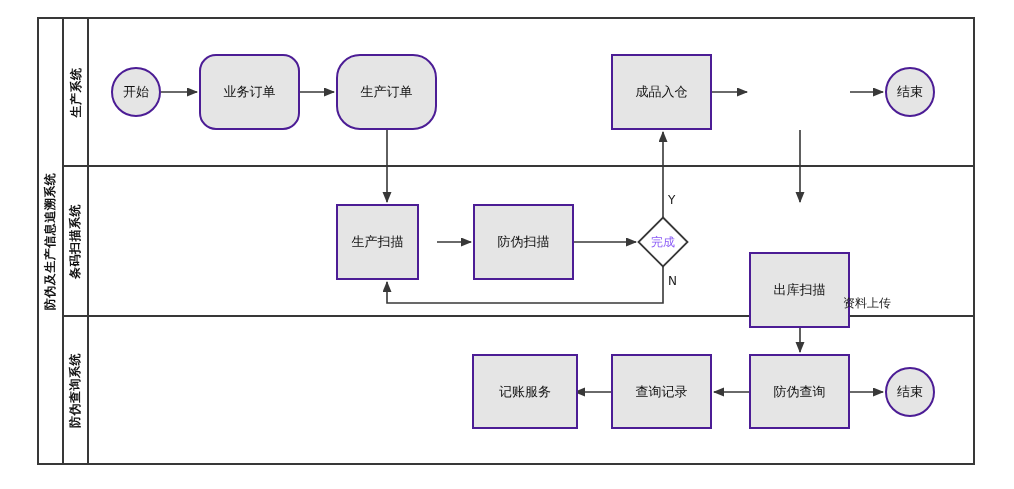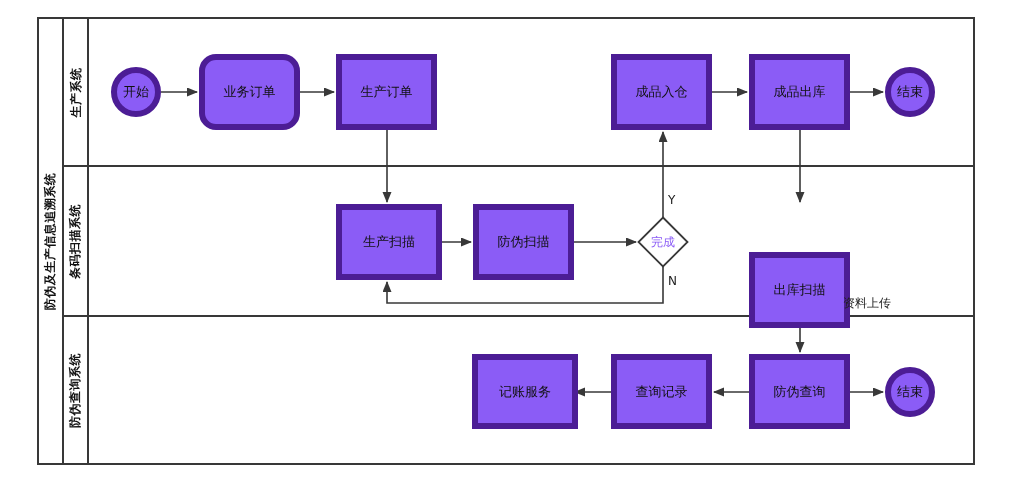--- a/index.html
+++ b/index.html
@@ -24,22 +24,22 @@
     width:25px; flex:0 0 25px; border-right:2px solid #383838; box-sizing:border-box;
     display:flex; align-items:center; justify-content:center;
   }
   .lane-body { flex:1 1 auto; }
   .vtext {
     transform:rotate(-90deg); white-space:nowrap;
     font-size:12px; font-weight:bold; color:#111; letter-spacing:0.5px;
   }
   
   .node {
-    position:absolute; box-sizing:border-box; background:#8b5cf6;
-    border:6px solid #4c1d95; display:flex; align-items:center; justify-content:center;
+    position:absolute; box-sizing:border-box; background:#e5e5e5;
+    border:2px solid #4c1d95; display:flex; align-items:center; justify-content:center;
     font-size:13px; color:#111; text-align:center; z-index:3;
   }
   .circle { border-radius:50%; font-size:13px; }
   .diamond-wrap { position:absolute; z-index:3; }
   .diamond-wrap svg { display:block; }
   .diamond-label {
     position:absolute; left:0; top:0; width:100%; height:100%;
     display:flex; align-items:center; justify-content:center; font-size:12px; color:#8b5cf6;
   }
   
@@ -102,26 +102,25 @@
       <path d="M850 392 L883 392" marker-end="url(#arr)"></path>
     </g>
   </svg>
 
   <div class="edge-label" style="left:668px; top:193px;">Y</div>
   <div class="edge-label" style="left:668px; top:274px;">N</div>
   <div class="edge-label" style="left:807px; top:295px;margin-left:36px;">资料上传</div>
 
   <div class="node circle" style="left:111px; top:67px; width:50px; height:50px;">开始</div>
   <div class="node" style="left:199px; top:54px; width:101px; height:76px;border-radius:17px;">业务订单</div>
-  <div class="node" style="left:336px; top:54px; width:101px; height:76px;">生产订单</div>
+  <div class="node" style="left:336px; top:54px; width:101px; height:76px;border-radius:24px;">生产订单</div>
   <div class="node" style="left:611px; top:54px; width:101px; height:76px;">成品入仓</div>
-  <div class="node" style="left:749px; top:54px; width:101px; height:76px;">成品出库</div>
   <div class="node circle" style="left:885px; top:67px; width:50px; height:50px;">结束</div>
 
-  <div class="node" style="left:336px; top:204px; width:106px; height:76px;">生产扫描</div>
+  <div class="node" style="left:336px; top:204px; width:83px; height:76px;">生产扫描</div>
   <div class="node" style="left:473px; top:204px; width:101px; height:76px;">防伪扫描</div>
   <div class="diamond-wrap" style="left:637px; top:216px; width:52px; height:52px;">
     <svg width="52" height="52" viewBox="0 0 52 52">
       <polygon points="26,1.5 50.5,26 26,50.5 1.5,26" fill="#ffffff" stroke="#383838" stroke-width="1.8"></polygon>
     </svg>
     <span class="diamond-label">完成</span>
   </div>
   <div class="node" style="left:749px; top:204px; width:101px; height:76px;margin-top:48px;">出库扫描</div>
 
   <div class="node" style="left:472px; top:354px; width:106px; height:75px;">记账服务</div>

